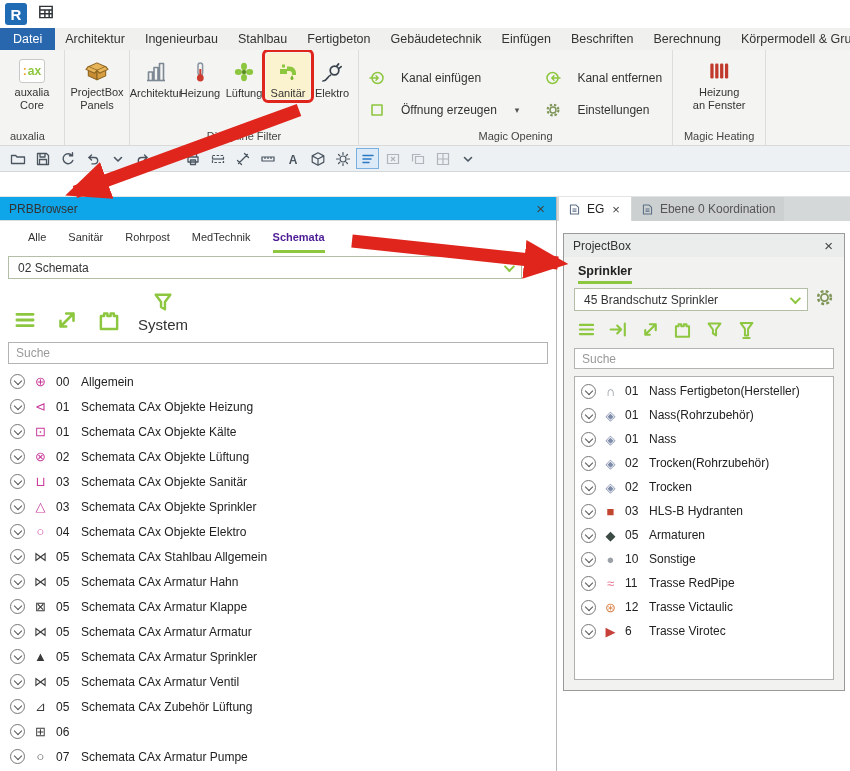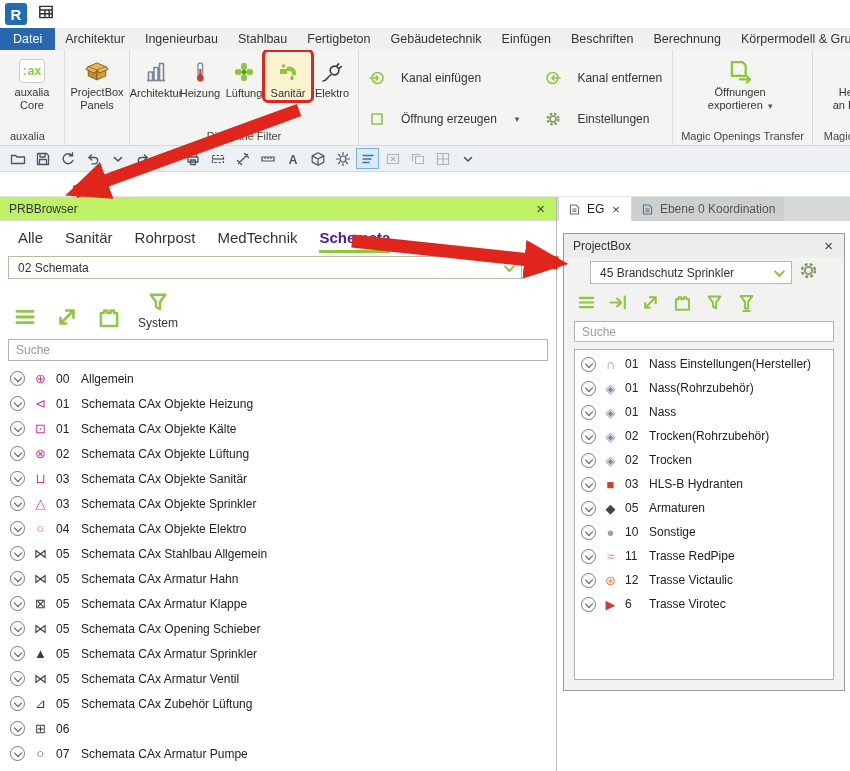--- a/index.html
+++ b/index.html
@@ -58,38 +58,38 @@
   .qicon.active { border:1px solid #7ab0e0; background:#dceaf8; color:#2b79c2; }
   .qicon.muted { opacity:.38; }
 
   .gapband { height:24px; background:#fff; }
 
   
   .workspace { display:flex; height:575px; border-top:1px solid #e4e4e2; }
 
   
   .left-panel { width:557px; border-right:1px solid #b8b8b6; display:flex; flex-direction:column; background:#fff; }
-  .panel-header { height:24px; background:#bef264; border-bottom:1px solid #dcdcda; display:flex; align-items:center;
+  .panel-header { height:24px; background:#0ea5e9; border-bottom:1px solid #dcdcda; display:flex; align-items:center;
     padding:0 9px; font-size:12px; color:#333; }
   .panel-header .ph-title { flex:1; }
   .closex { font-size:15px; color:#444; line-height:1; padding:0 2px; }
 
-  .lp-tabs { height:32px; display:flex; align-items:stretch; gap:22px; padding:0 18px; font-size:15px; }
+  .lp-tabs { height:32px; display:flex; align-items:stretch; gap:22px; padding:0 28px; font-size:11px; }
   .lp-tab { display:flex; align-items:center; color:#333; border-bottom:3px solid transparent; padding-top:3px; }
   .lp-tab.active { font-weight:bold; color:#4c1d95; border-bottom-color:#8dc63f; }
 
   .combo-row { display:flex; align-items:center; gap:7px; padding:3px 8px 2px; }
   .combo { flex:1; height:23px; border:1px solid #b2bfa6; background:#fff; display:flex; align-items:center;
     padding:0 9px; font-size:12px; color:#333; }
   .combo .chev { margin-left:auto; width:8px; height:8px; border-right:2px solid #8dc63f; border-bottom:2px solid #8dc63f;
     transform:rotate(45deg) translateY(-2px); }
   .gearbtn svg { width:19px; height:19px; color:#7d9456; }
 
   .tool-row { display:flex; align-items:flex-end; gap:16px; padding:8px 12px 2px; }
-  .tool { display:flex; flex-direction:column; align-items:center; gap:1px; font-size:12px; color:#333; }
+  .tool { display:flex; flex-direction:column; align-items:center; gap:1px; font-size:15px; color:#333; }
   .tool svg { width:26px; height:26px; color:#8dc63f; }
 
   .search-row { padding:7px 8px 2px; }
   .search-row input { width:100%; height:22px; border:1px solid #b3b3b1; padding:0 7px; font-size:12px; color:#333;
     font-family:"Liberation Sans", sans-serif; outline:none; }
   .search-row input::placeholder { color:#999; }
 
   .tree { flex:1; overflow:hidden; padding-top:3px; }
   .trow { height:25px; display:flex; align-items:center; gap:7px; padding-left:10px; font-size:12px; color:#222;
     white-space:nowrap; }
@@ -109,21 +109,21 @@
   .vtab.inactive { background:#cdd0d1; color:#555; }
   .vtab .closex { font-size:13px; }
 
   .canvas { flex:1; position:relative; background:#fff; }
   .projectbox { position:absolute; left:6px; top:12px; width:282px; height:458px; background:#f2f2f0;
     border:1px solid #9a9a98; display:flex; flex-direction:column; }
   .pb-header { height:23px; display:flex; align-items:center; padding:0 9px; font-size:12px; color:#333; background:#ebecec; }
   .pb-header .ph-title { flex:1; }
   .pb-tabs { height:27px; display:flex; align-items:stretch; padding:0 14px; font-size:12.5px; }
   .pb-tab { display:flex; align-items:center; font-weight:bold; color:#222; border-bottom:3px solid #8dc63f; padding-top:3px; }
-  .pb .combo-row { padding:4px 26px 0; }
+  .pb .combo-row { padding:4px 10px 0; }
   .pb-tools { display:flex; align-items:center; gap:11px; padding:8px 12px 0; }
   .pb-tools svg { width:21px; height:21px; color:#8dc63f; }
   .pb-search { padding:8px 10px 0; }
   .pb-search input { width:100%; height:21px; border:1px solid #b3b3b1; padding:0 7px; font-size:12px;
     font-family:"Liberation Sans", sans-serif; outline:none; }
   .pb-search input::placeholder { color:#999; }
   .pb-tree { flex:1; margin:7px 10px 10px; border:1px solid #b0b0ae; background:#fff; overflow:hidden; padding-top:2px; }
   .pb-tree .trow { height:24px; padding-left:6px; gap:6px; }
 
   
@@ -462,36 +462,23 @@
           <span>Öffnung erzeugen</span>
           <span class="ddarrow">▾</span>
         </div>
         <div class="sbtn">
           <svg class="gear-svg">
               <use href="#sym-gear"></use>
             </svg>
           <span>Einstellungen</span>
         </div>
       </div>
+      <div class="rpanel-label">Magic Opening</div>
     </div>
 
-    <div class="rpanel">
-      <div class="rpanel-body" style="justify-content:center;width:134px;">
-        <div class="bigbtn xferbtn">
-          <div class="bicon">
-              <svg class="b24" style="color:#8dc63f">
-                <use href="#sym-doc-export"></use>
-              </svg>
-            </div>
-          <span>Öffnungen</span>
-          <span><span>exportieren</span> <span class="ddarrow">▾</span></span>
-        </div>
-      </div>
-      <div class="rpanel-label">Magic Openings Transfer</div>
-    </div>
 
     <div class="rpanel">
       <div class="rpanel-body" style="justify-content:center;width:92px;">
         <div class="bigbtn heatbtn">
           <div class="bicon">
               <svg class="b24">
                 <use href="#sym-radiator"></use>
               </svg>
             </div>
           <span>Heizung</span>
@@ -740,21 +727,21 @@
             <span class="expander"></span>
             <span class="tglyph" style="color: rgb(58, 58, 58);">⊠</span>
             <span class="tnum">05</span>
             <span class="tlabel">Schemata CAx Armatur Klappe</span>
           </div>
 
           <div class="trow">
             <span class="expander"></span>
             <span class="tglyph" style="color: rgb(58, 58, 58);">⋈</span>
             <span class="tnum">05</span>
-            <span class="tlabel">Schemata CAx Opening Schieber</span>
+            <span class="tlabel">Schemata CAx Armatur Armatur</span>
           </div>
 
           <div class="trow">
             <span class="expander"></span>
             <span class="tglyph" style="color: rgb(58, 58, 58);">▲</span>
             <span class="tnum">05</span>
             <span class="tlabel">Schemata CAx Armatur Sprinkler</span>
           </div>
 
           <div class="trow">
@@ -808,20 +795,23 @@
               <use href="#sym-plan"></use>
             </svg>
           <span>Ebene 0 Koordination</span>
         </div>
       </div>
       <div class="canvas">
         <div class="projectbox pb">
           <div class="pb-header">
             <span class="ph-title">ProjectBox</span>
             <span class="closex">×</span>
+          </div>
+          <div class="pb-tabs">
+            <div class="pb-tab">Sprinkler</div>
           </div>
           <div class="combo-row">
             <div class="combo">
               <span>45  Brandschutz Sprinkler</span>
               <span class="chev"></span>
             </div>
             <span class="gearbtn"><svg>
                   <use href="#sym-gear"></use>
                 </svg></span>
           </div>
@@ -847,21 +837,21 @@
           </div>
           <div class="pb-search">
             <input type="text" placeholder="Suche" style="">
           </div>
           <div class="pb-tree">
 
               <div class="trow">
                 <span class="expander"></span>
                 <span class="tglyph" style="color: rgb(138, 147, 160);">∩</span>
                 <span class="tnum">01</span>
-                <span class="tlabel">Nass Einstellungen(Hersteller)</span>
+                <span class="tlabel">Nass Fertigbeton(Hersteller)</span>
               </div>
 
               <div class="trow">
                 <span class="expander"></span>
                 <span class="tglyph" style="color: rgb(125, 138, 168);">◈</span>
                 <span class="tnum">01</span>
                 <span class="tlabel">Nass(Rohrzubehör)</span>
               </div>
 
               <div class="trow">

